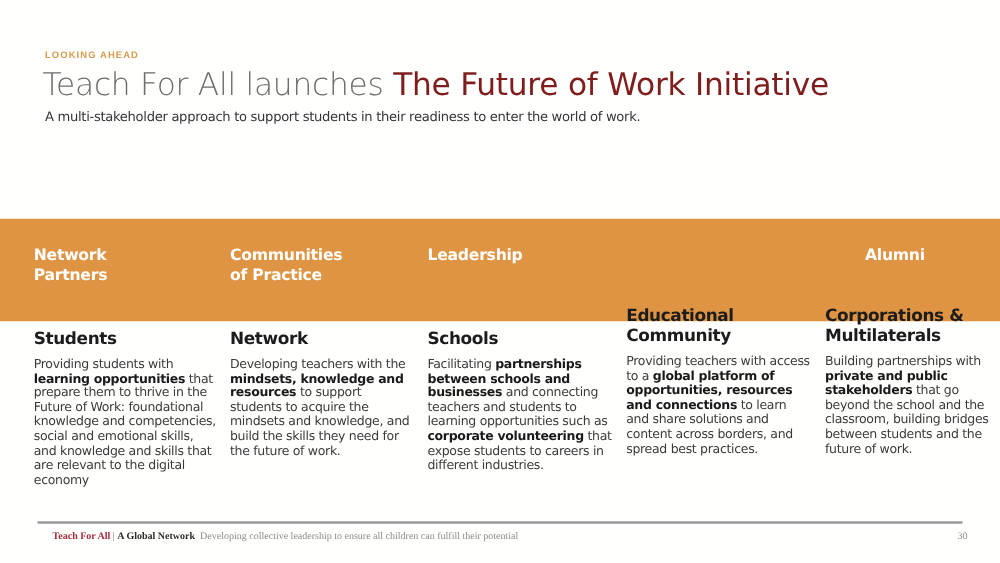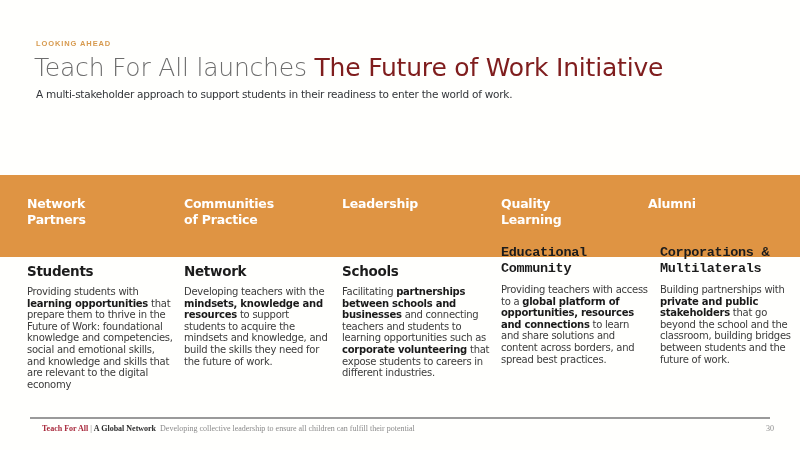--- a/index.html
+++ b/index.html
@@ -86,21 +86,20 @@
     font-size: 13.5px;
     font-weight: bold;
     color: #1c1c1c;
     line-height: 16px;
     font-family: "DejaVu Sans", sans-serif;
     letter-spacing: -0.3px;
     margin: 0 0 7px 0;
   }
   .col-heading.two-line {
     margin-top: -18px;
-    font-family: Liberation Mono, monospace;
   }
   .col-body {
     font-size: 10px;
     line-height: 11.6px;
     color: #3b3b3b;
     font-family: "DejaVu Sans", sans-serif;
     letter-spacing: -0.25px;
   }
   .col-body b {
     color: #1a1a1a;
@@ -158,22 +157,21 @@
   <div class="eyebrow">LOOKING AHEAD</div>
 
   <div class="title"><span>Teach For All launches </span><span class="strong">The Future of Work Initiative</span></div>
 
   <div class="subtitle">A multi-stakeholder approach to support students in their readiness to enter the world of work.</div>
 
   <div class="band">
     <div class="band-col" style="left:27px;">Network<br>Partners</div>
     <div class="band-col" style="left:184px;">Communities<br>of Practice</div>
     <div class="band-col" style="left:342px;">Leadership</div>
-    <div class="band-col" style="left:501px;">Quality<br>Learning</div>
-    <div class="band-col" style="left:648px;">Alumni</div>
+    <div class="band-col" style="left:692px;">Alumni</div>
   </div>
 
   <div class="col" style="left:27px; width:148px;">
     <div class="col-heading">Students</div>
     <div class="col-body"><span>Providing students with </span><b>learning opportunities</b><span> that prepare them to thrive in the Future of Work: foundational knowledge and competencies, social and emotional skills, and knowledge and skills that are relevant to the digital economy</span></div>
   </div>
 
   <div class="col" style="left:184px; width:148px;">
     <div class="col-heading">Network</div>
     <div class="col-body"><span>Developing teachers with the </span><b>mindsets, knowledge and resources</b><span> to support students to acquire the mindsets and knowledge, and build the skills they need for the future of work.</span></div>

